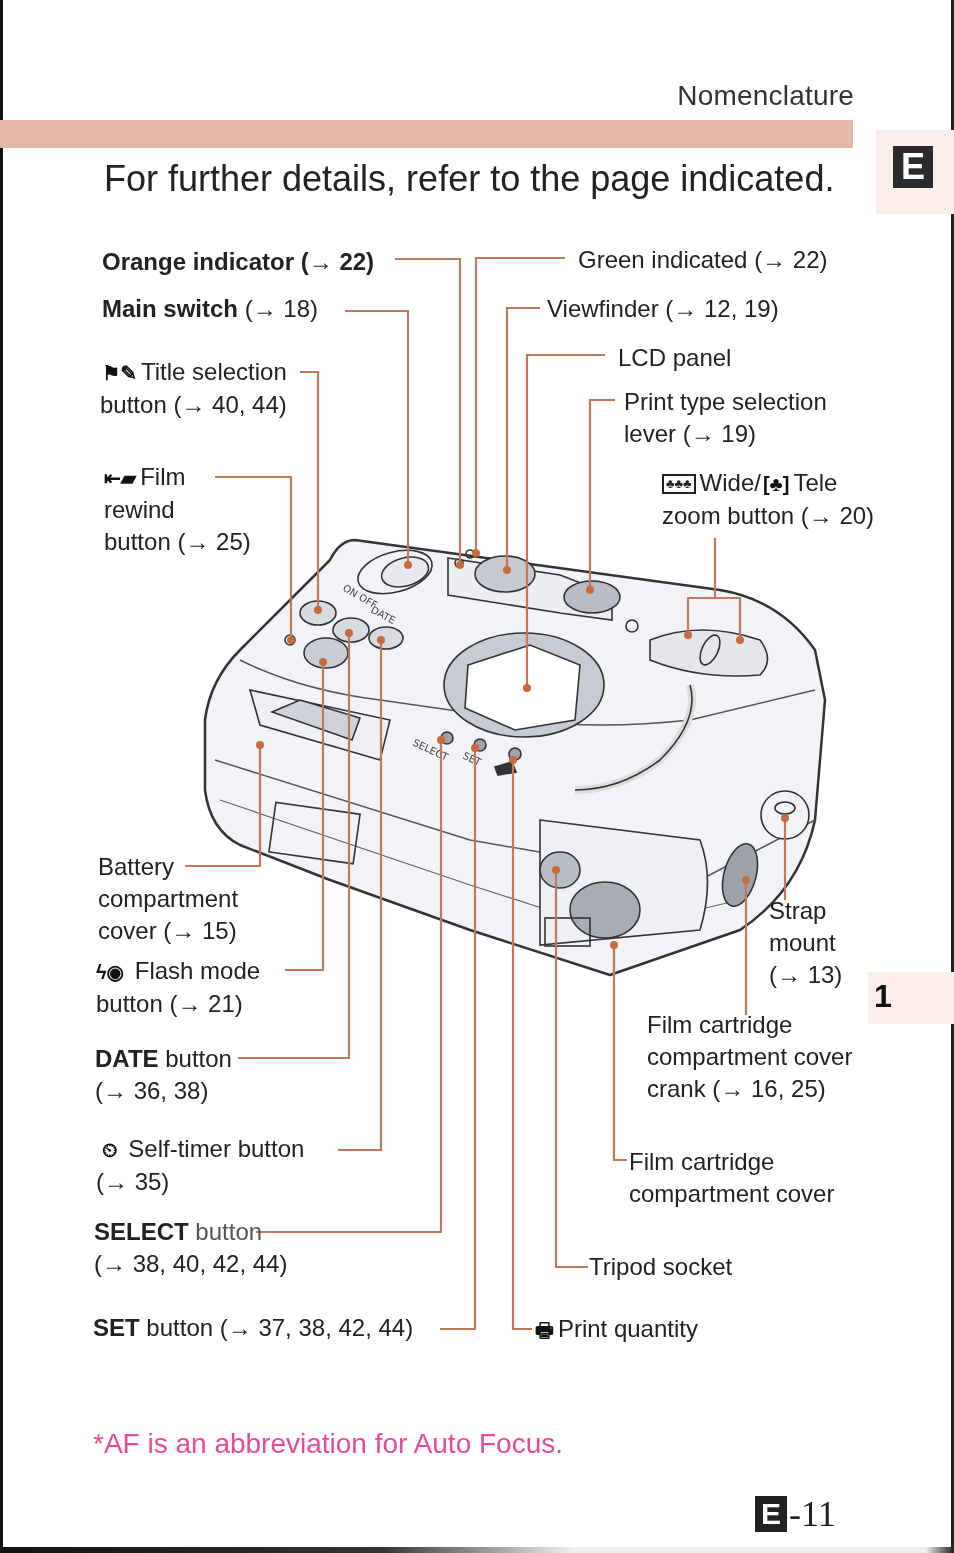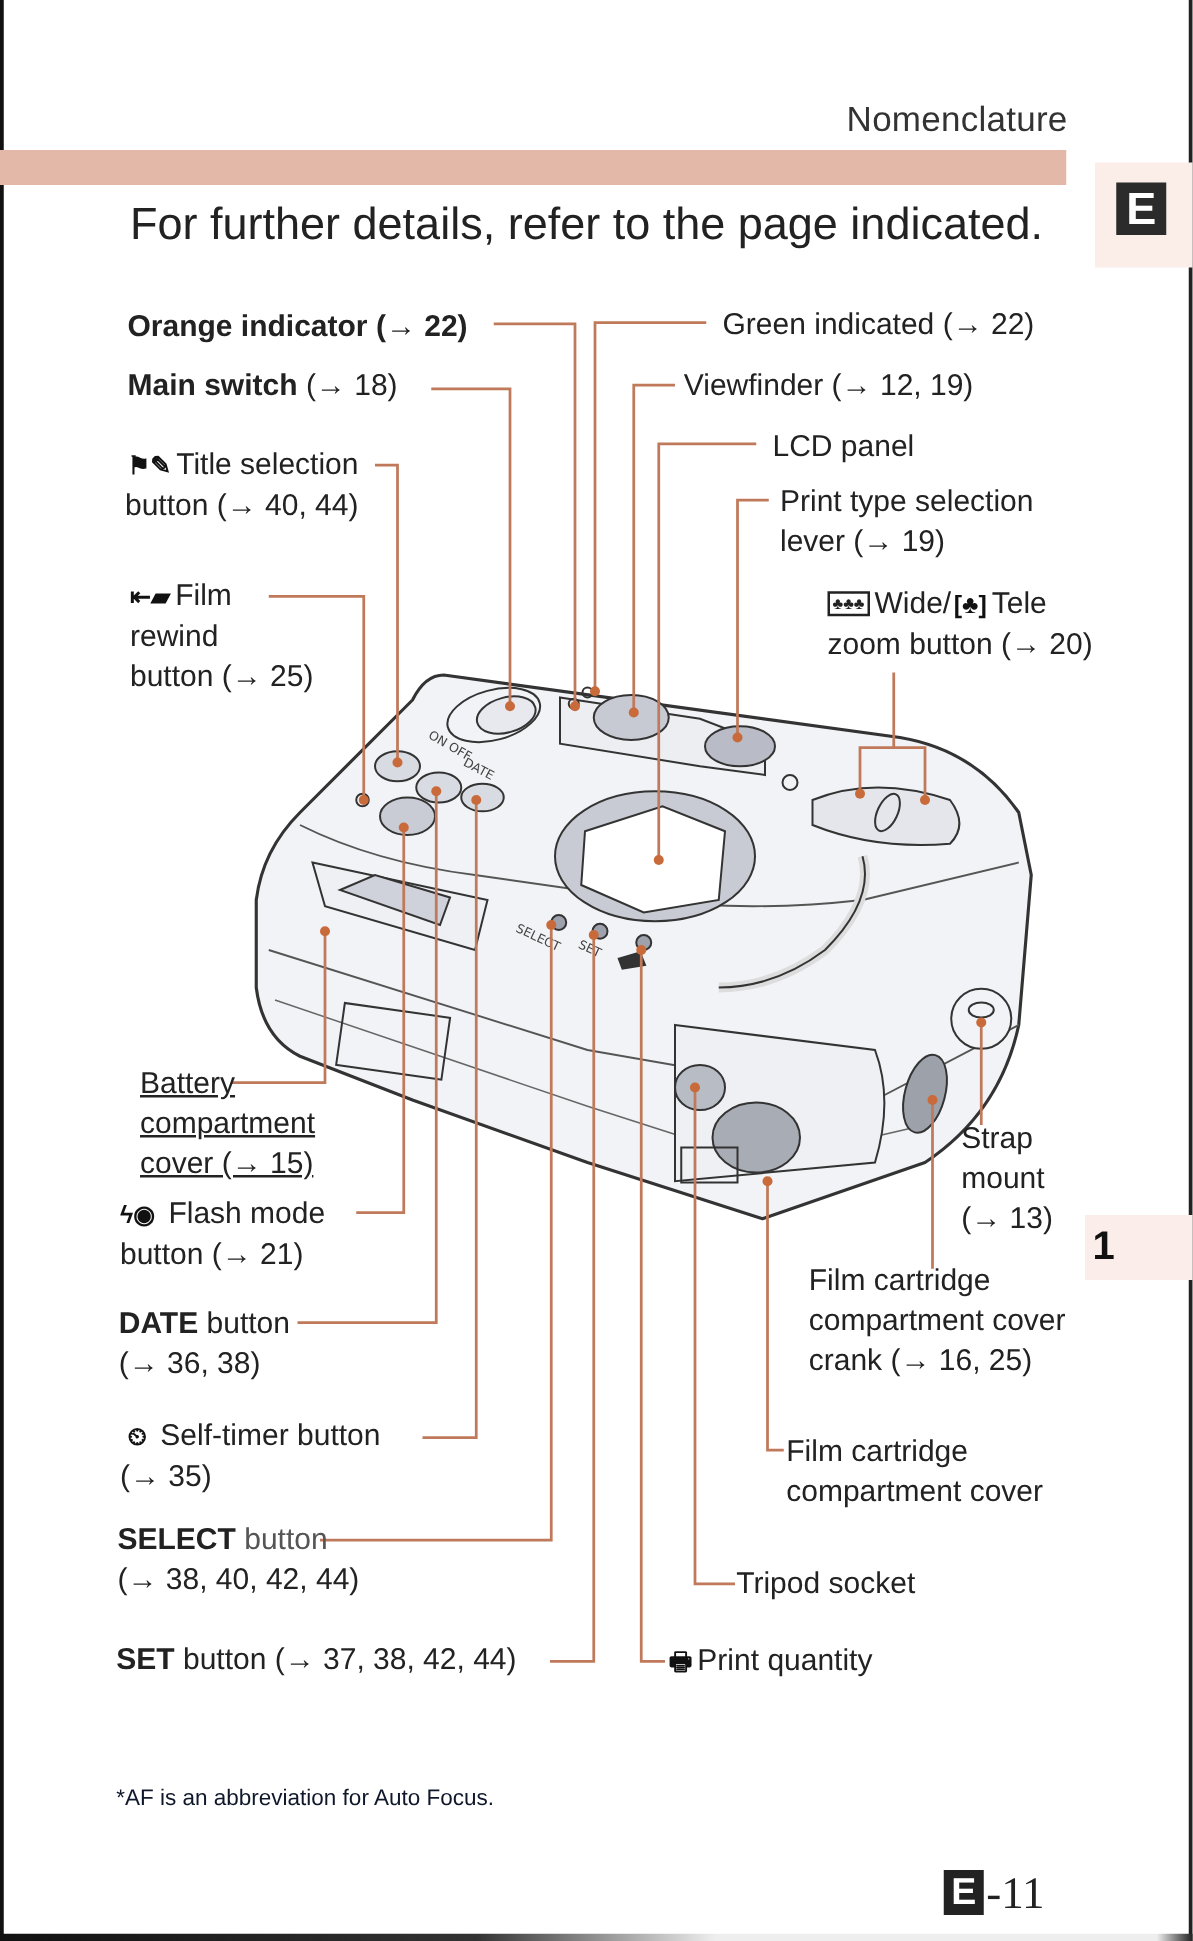--- a/index.html
+++ b/index.html
@@ -21,21 +21,21 @@
   .tab-e { position: absolute; left: 893px; top: 146px; width: 40px; height: 42px; background: #2b2b2b; color: #fff; font-size: 36px; font-weight: bold; line-height: 42px; text-align: center; }
   .tab-1-bg { position: absolute; left: 868px; top: 972px; width: 86px; height: 52px; background: #fbeeea; }
   .tab-1 { position: absolute; left: 874px; top: 978px; font-size: 32px; font-weight: bold; color: #111; }
 
   .lbl { position: absolute; font-size: 24px; line-height: 32px; color: #222; white-space: nowrap; }
   .lbl b { font-weight: bold; }
   .ico { display: inline-block; font-size: 20px; font-weight: bold; margin-right: 4px; color: #111; }
   .ico-box { display: inline-block; border: 2px solid #222; font-size: 13px; line-height: 16px; padding: 0 2px; margin-right: 4px; vertical-align: 3px; font-weight: bold; }
 
   svg.diagram { position: absolute; left: 0; top: 0; }
-  .footnote { position: absolute; left: 93px; top: 1428px; font-size: 18px; color: #0f172a; }
+  .footnote { position: absolute; left: 93px; top: 1428px; font-size: 28px; color: #ec4899; }
   .pageno { position: absolute; left: 755px; top: 1493px; font-family: "Liberation Serif", serif; font-size: 36px; color: #222; display: flex; align-items: center; }
   .pageno .e { display: inline-block; width: 32px; height: 36px; background: #222; color: #fff; font-family: "Liberation Sans", sans-serif; font-weight: bold; font-size: 30px; line-height: 36px; text-align: center; margin-right: 2px; }
 </style>
 </head>
 <body>
 
 <div class="left-edge"></div>
 <div class="right-edge"></div>
 <div class="bottom-edge"></div>
 
@@ -170,21 +170,21 @@
 <div class="lbl" style="left:97px; top:356px;text-align:right;">
   <span class="ico">⚑✎</span><span>Title selection</span><br>
   <span style="margin-left:3px">button (→ 40, 44)</span>
 </div>
 <div class="lbl" style="left:104px; top:461px;">
   <span class="ico">⇤▰</span><span>Film</span><br>
   <span>rewind</span><br>
   <span>button (→ 25)</span>
 </div>
 
-<div class="lbl" style="left:112px; top:851px;text-decoration:underline;">
+<div class="lbl" style="left:98px; top:851px;">
   <span>Battery</span><br>
   <span>compartment</span><br>
   <span>cover (→ 15)</span>
 </div>
 <div class="lbl" style="left:96px; top:955px;">
   <span class="ico">ϟ◉</span> <span>Flash mode</span><br>
   <span>button (→ 21)</span>
 </div>
 <div class="lbl" style="left:95px; top:1043px;">
   <b>DATE</b> <span>button</span><br>

